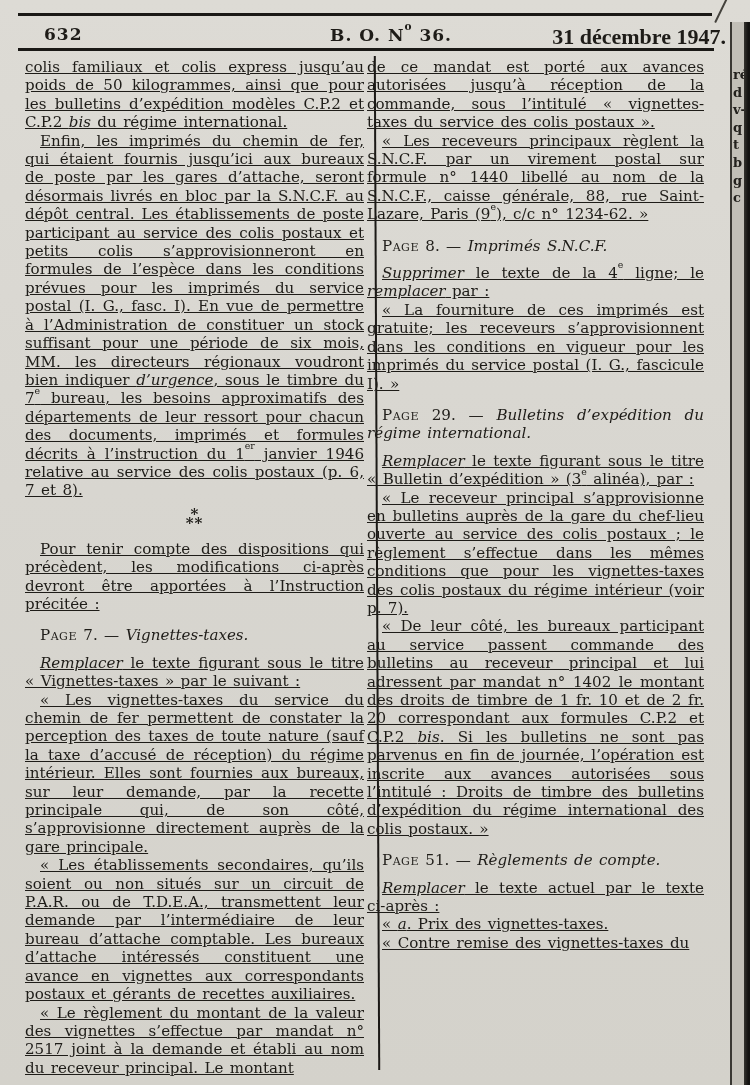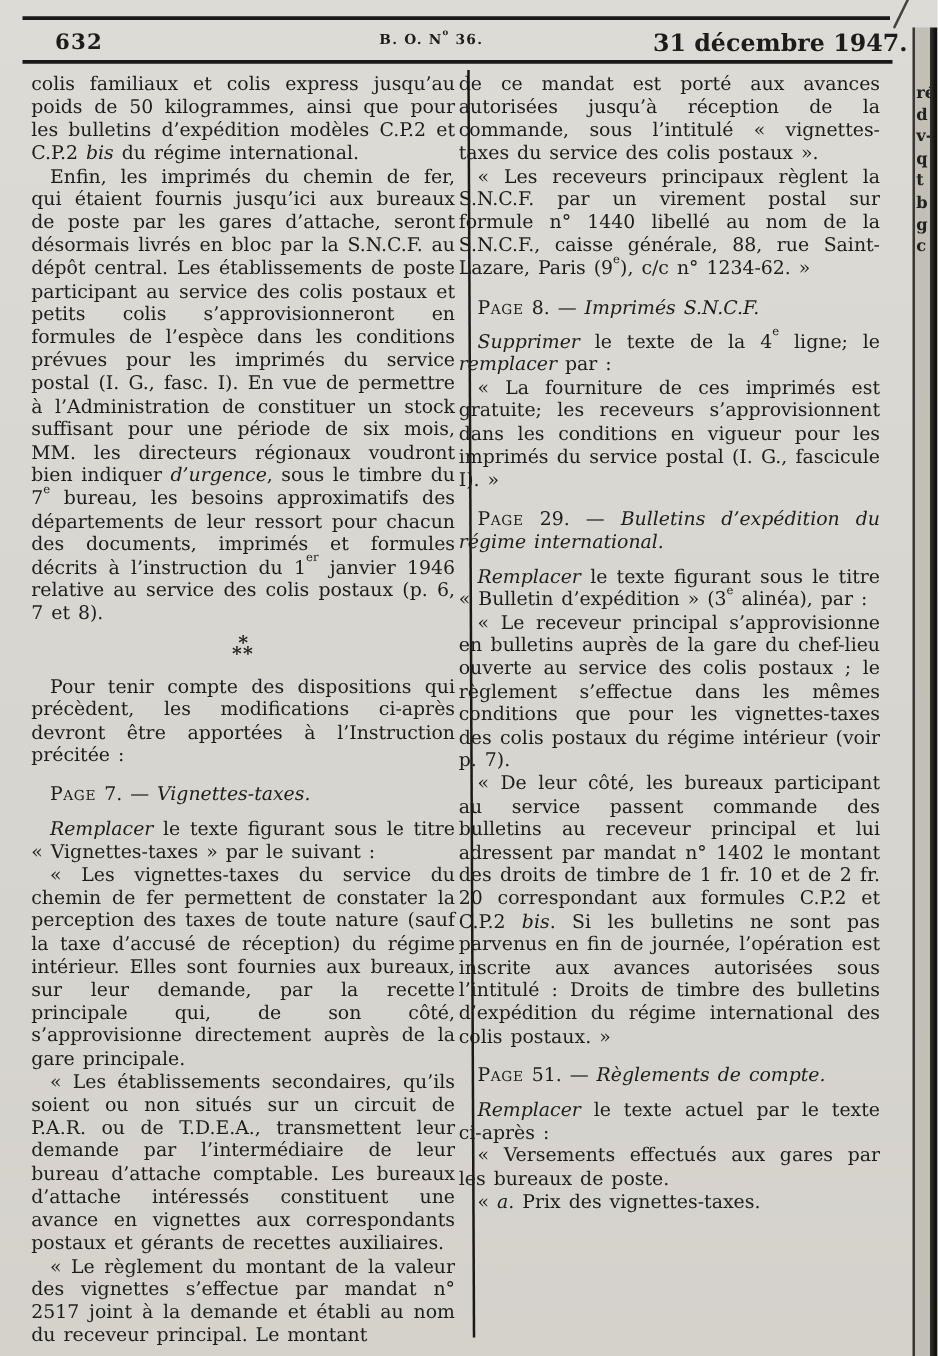--- a/index.html
+++ b/index.html
@@ -7,29 +7,29 @@
     width:750px;height:1085px;position:relative;overflow:hidden;
     background:linear-gradient(180deg,#dddbd5 0%,#d8d6d0 45%,#d4d2cb 100%);
     font-family:"DejaVu Serif","Liberation Serif",serif;
     color:#1e1c18;
   }
   .rule{position:absolute;background:#1a1916;height:3px;}
   .rule-top{left:18px;top:13px;width:694px;}
   .rule-bottom{left:18px;top:48px;width:696px;height:3px;}
   .hdr-pagenum{position:absolute;left:44px;top:24px;font-size:17px;letter-spacing:1px;font-weight:bold;}
   .hdr-center{position:absolute;left:0;top:25px;width:690px;text-align:center;
-    font-weight:bold;font-size:11px;letter-spacing:1px;}
-  .hdr-date{position:absolute;right:24px;top:24px;font-weight:bold;font-size:19px;}
+    font-weight:bold;font-size:17px;letter-spacing:1px;padding-left:46px;}
+  .hdr-date{position:absolute;right:24px;top:24px;font-weight:bold;font-size:22px;font-family:Liberation Serif, serif;}
   .col{position:absolute;top:58px;font-size:15.1px;line-height:18.4px;
     text-align:justify;word-spacing:1.6px;}
   .col-left{left:25px;width:339px;}
   .col-right{left:367px;width:337px;}
   .divider{position:absolute;left:376px;top:56px;width:2px;height:1014px;
     background:#1b1916;transform:rotate(-0.25deg);}
-  p.para{margin:0;}
+  p.para{margin:0;text-decoration:underline;}
   p.para.indent{text-indent:15px;}
   p.heading{margin:13px 0 9px;text-indent:15px;}
   .run-i{font-style:italic;}
   .run-sc{font-variant:small-caps;letter-spacing:0.5px;}
   sup{font-size:62%;line-height:0;position:relative;top:-0.38em;}
   .asterism{margin:10px 0 12px;text-align:center;font-size:15px;
     line-height:9px;font-weight:bold;}
   .asterism .a2{letter-spacing:1px;}
   .edge-strip{position:absolute;top:22px;right:6px;bottom:0;width:12px;
     background:#c2bfb7;border-left:2px solid #3a3833;overflow:hidden;}
@@ -71,22 +71,22 @@
     <p class="para indent"><span>« Les receveurs principaux règlent la S.N.C.F. par un virement postal sur formule n° 1440 libellé au nom de la S.N.C.F., caisse générale, 88, rue Saint-Lazare, Paris (9</span><sup>e</sup><span>), c/c n° 1234-62. »</span></p>
     <p class="heading"><span class="run-sc">Page</span><span> 8. — </span><span class="run-i">Imprimés S.N.C.F.</span></p>
     <p class="para indent"><span class="run-i">Supprimer</span><span> le texte de la 4</span><sup>e</sup><span> ligne; le </span><span class="run-i">remplacer</span><span> par :</span></p>
     <p class="para indent"><span>« La fourniture de ces imprimés est gratuite; les receveurs s’approvisionnent dans les conditions en vigueur pour les imprimés du service postal (I. G., fascicule I). »</span></p>
     <p class="heading"><span class="run-sc">Page</span><span> 29. — </span><span class="run-i">Bulletins d’expédition du régime international.</span></p>
     <p class="para indent"><span class="run-i">Remplacer</span><span> le texte figurant sous le titre « Bulletin d’expédition » (3</span><sup>e</sup><span> alinéa), par :</span></p>
     <p class="para indent"><span>« Le receveur principal s’approvisionne en bulletins auprès de la gare du chef-lieu ouverte au service des colis postaux ; le règlement s’effectue dans les mêmes conditions que pour les vignettes-taxes des colis postaux du régime intérieur (voir p. 7).</span></p>
     <p class="para indent"><span>« De leur côté, les bureaux participant au service passent commande des bulletins au receveur principal et lui adressent par mandat n° 1402 le montant des droits de timbre de 1 fr. 10 et de 2 fr. 20 correspondant aux formules C.P.2 et C.P.2 </span><span class="run-i">bis</span><span>. Si les bulletins ne sont pas parvenus en fin de journée, l’opération est inscrite aux avances autorisées sous l’intitulé : Droits de timbre des bulletins d’expédition du régime international des colis postaux. »</span></p>
     <p class="heading"><span class="run-sc">Page</span><span> 51. — </span><span class="run-i">Règlements de compte.</span></p>
     <p class="para indent"><span class="run-i">Remplacer</span><span> le texte actuel par le texte ci-après :</span></p>
-    <p class="para indent"><span>« Versements effectués aux gares par les bureaux de poste.</span></p>
     <p class="para indent"><span>« </span><span class="run-i">a</span><span>. Prix des vignettes-taxes.</span></p>
+    <p class="para indent"><span>« Contre remise des vignettes-taxes du</span></p>
   </div>
 
 <div class="corner-mark"></div>
 <div class="edge-strip">
   <div class="edge-fragments">
       <div>ré</div>
       <div>d</div>
       <div>v-</div>
       <div>q</div>
       <div>t</div>

